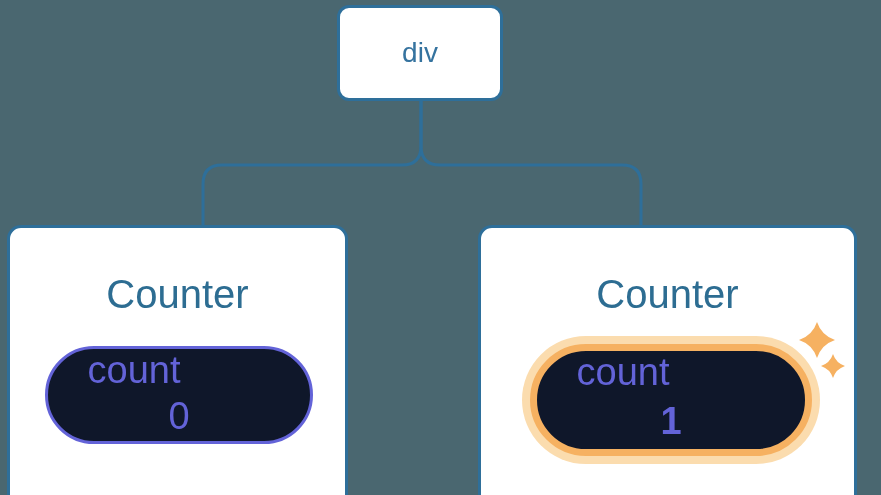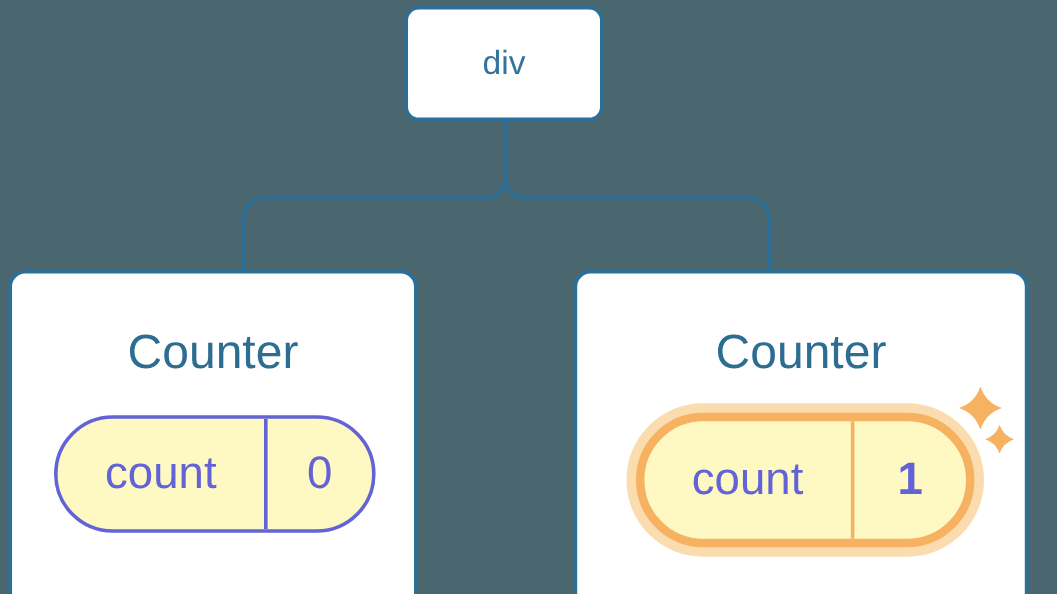--- a/index.html
+++ b/index.html
@@ -50,23 +50,24 @@
   .card-right{left:478px;width:379px;}
   .card-title{
     position:absolute;top:44px;left:0;right:0;
     text-align:center;
     font-size:40px;line-height:44px;
     color:var(--title-text);
   }
   .pill{
     position:absolute;
     display:flex;align-items:stretch;
-    background:#fef9c3;
+    background:#0f172a;
     box-sizing:border-box;
     overflow:hidden;
+    flex-direction:column;
   }
   .pill-plain{
     left:35px;top:118px;width:268px;height:98px;
     border:3px solid var(--purple);
     border-radius:49px;
   }
   .pill-highlight{
     left:49px;top:116px;width:282px;height:112px;
     border:7px solid var(--orange);
     border-radius:56px;

